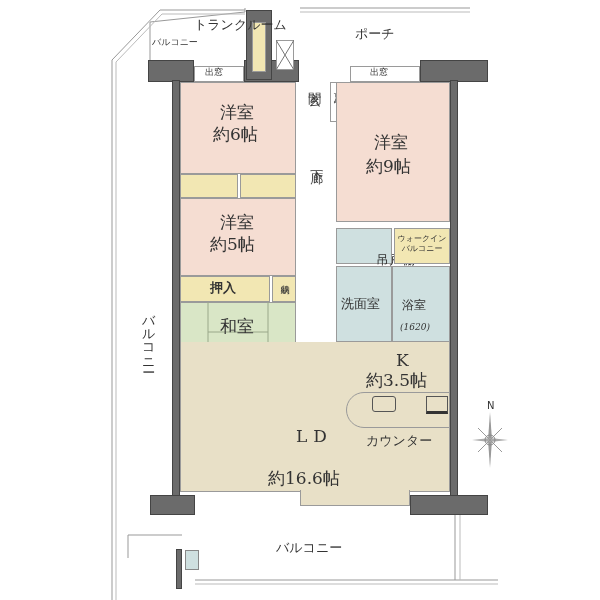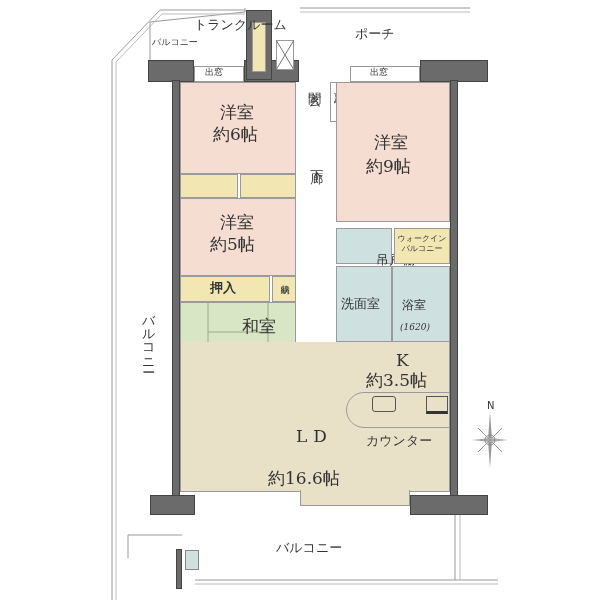--- a/index.html
+++ b/index.html
@@ -72,21 +72,21 @@
 <div class="lbl xs vert" style="left:279px;top:278px;font-size:9px;">収納</div>
 
 <div class="room" style="left:180px;top:302px;width:116px;height:88px;background:#d9e6c6;"></div>
 <svg class="abs" style="left:180px;top:302px" width="116" height="88">
   <line x1="28" y1="0" x2="28" y2="60" stroke="#9aa88a"></line>
   <line x1="88" y1="0" x2="88" y2="88" stroke="#9aa88a"></line>
   <line x1="28" y1="30" x2="88" y2="30" stroke="#9aa88a"></line>
   <line x1="0" y1="60" x2="116" y2="60" stroke="#9aa88a"></line>
   <line x1="58" y1="60" x2="58" y2="88" stroke="#9aa88a"></line>
 </svg>
-<div class="lbl big" style="left:220px;top:316px;margin-left:22px;">和室</div>
+<div class="lbl big" style="left:220px;top:316px;">和室</div>
 <div class="lbl big" style="left:213px;top:340px;">約6帖</div>
 
 <div class="lbl mid vert" style="left:306px;top:82px;">玄関</div>
 <div class="room" style="left:330px;top:82px;width:16px;height:40px;background:#fff;"></div>
 <div class="lbl sm vert" style="left:332px;top:86px;">下足入</div>
 <div class="lbl mid vert" style="left:308px;top:160px;">廊下</div>
 
 <div class="room" style="left:336px;top:82px;width:114px;height:140px;background:#f5ddd2;"></div>
 <div class="lbl big" style="left:374px;top:132px;">洋室</div>
 <div class="lbl big" style="left:366px;top:156px;">約9帖</div>

